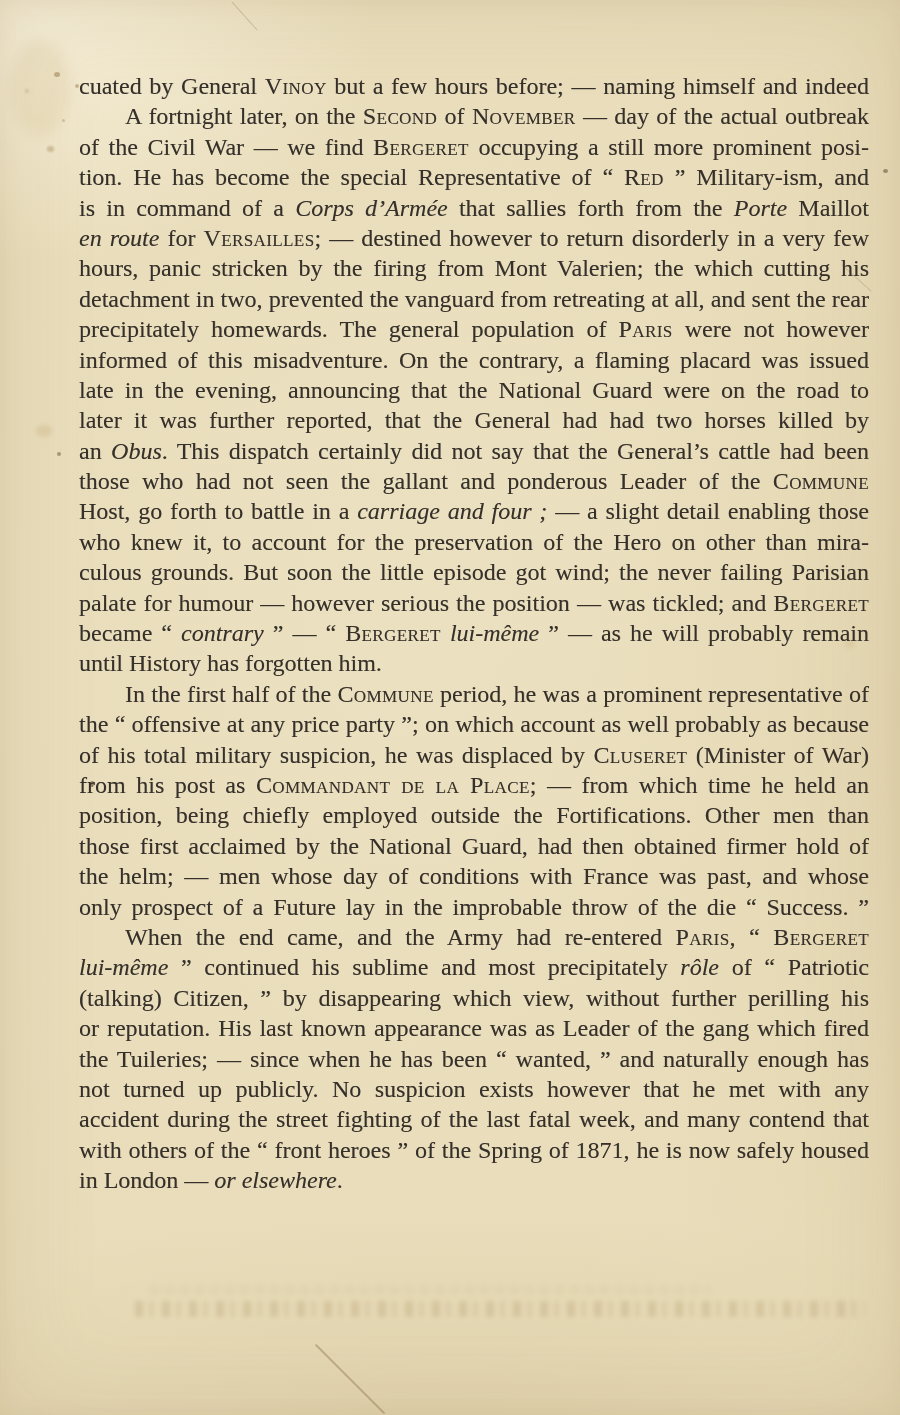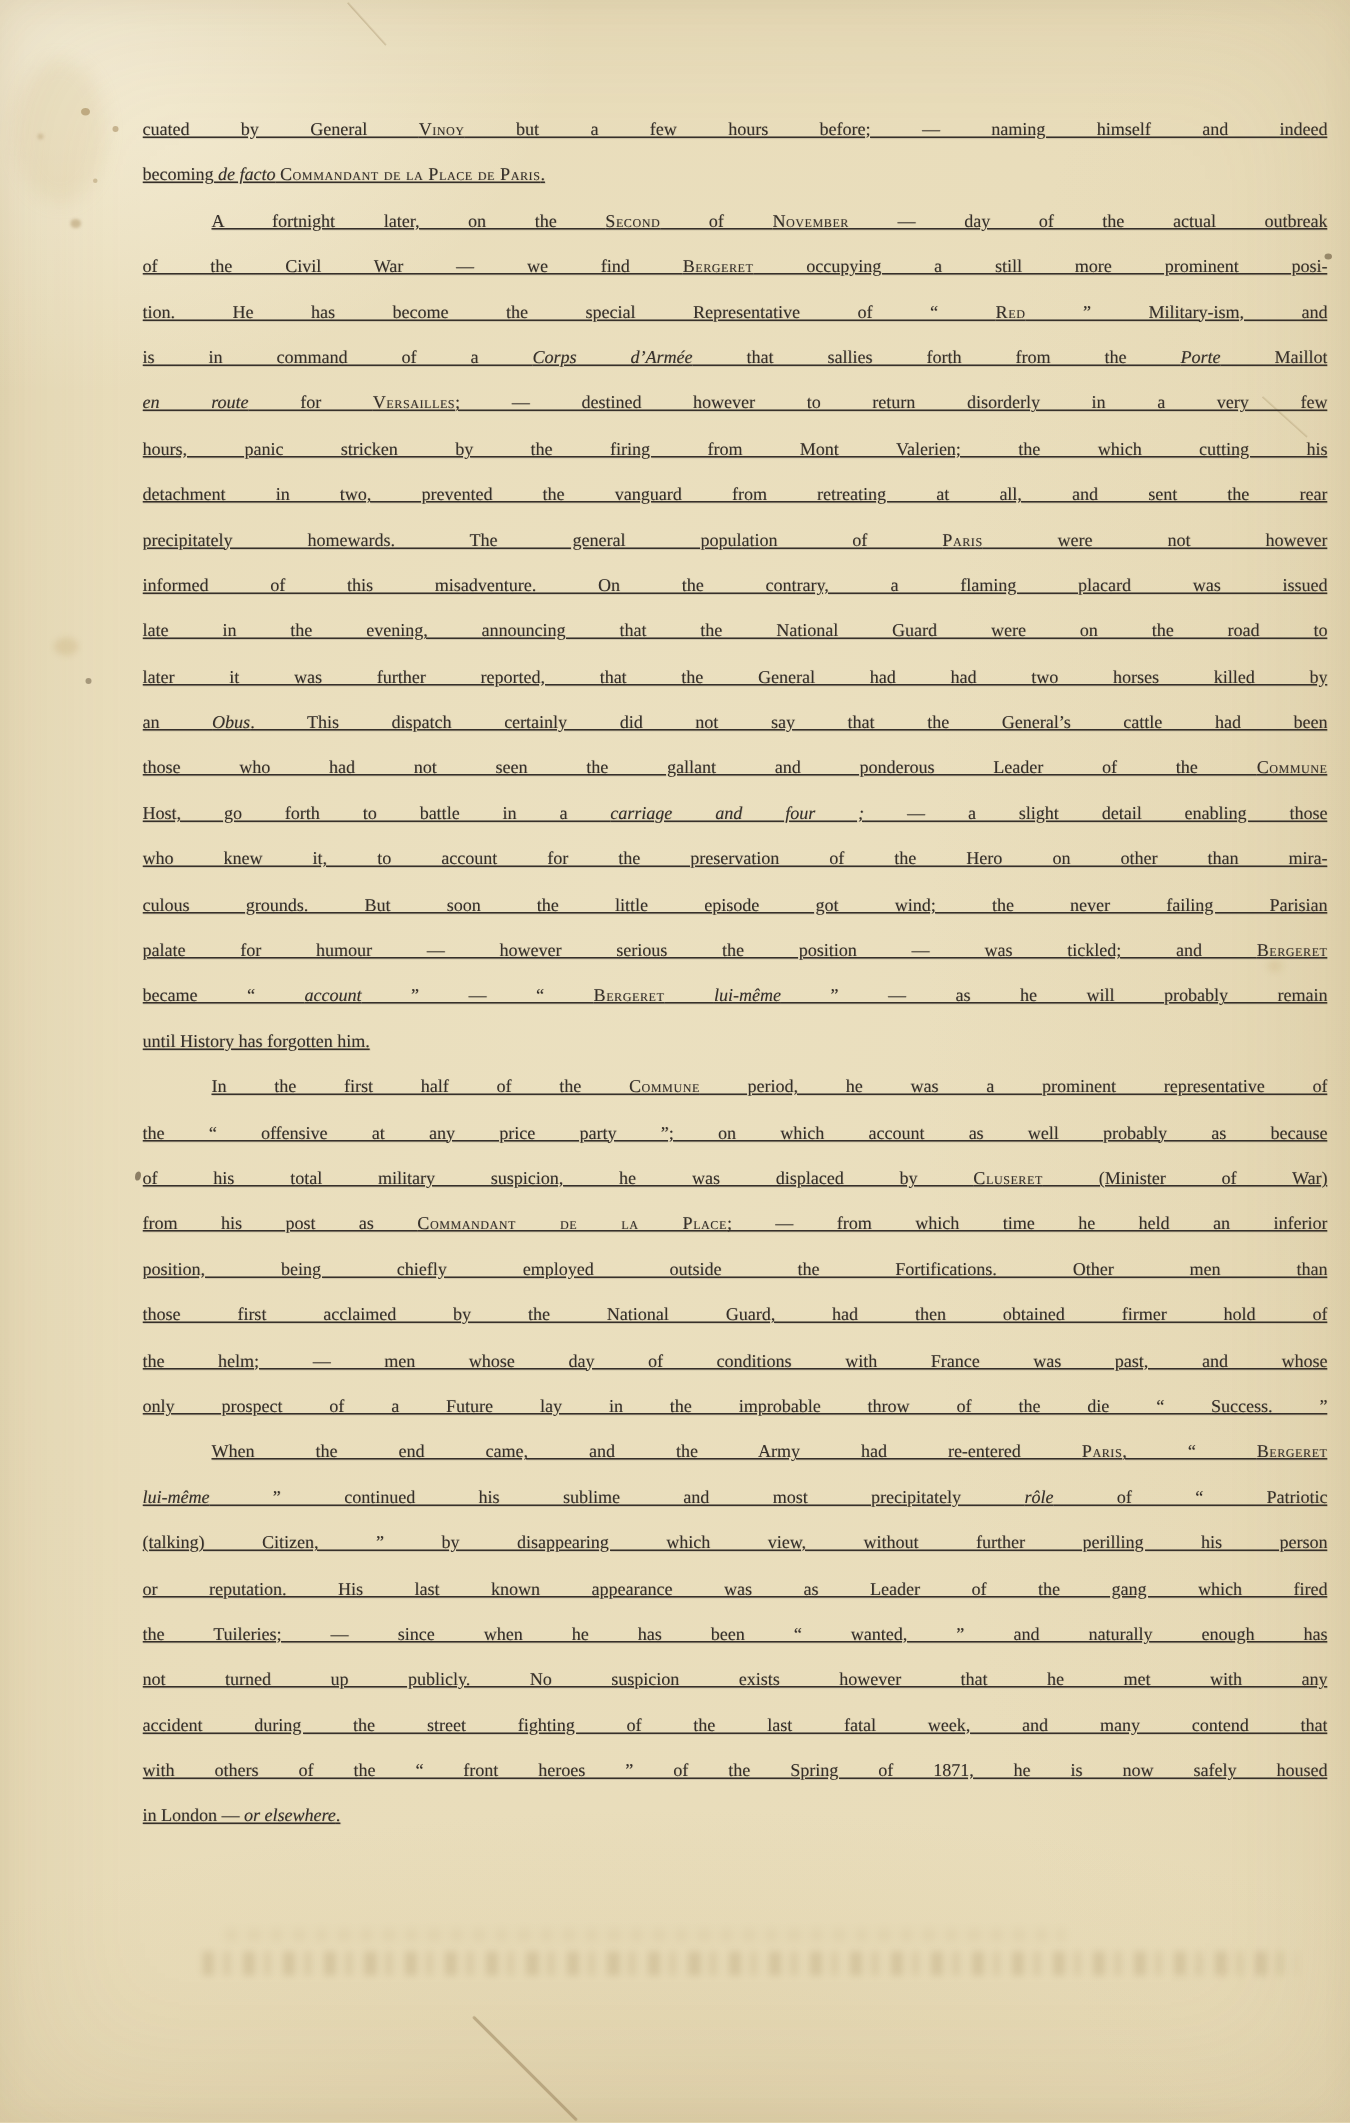--- a/index.html
+++ b/index.html
@@ -17,25 +17,24 @@
       #e7dab6;
   }
   .page::after {
     content: "";
     position: absolute; inset: 0;
     box-shadow: inset 0 0 100px rgba(140,115,70,0.15), inset 0 0 20px rgba(150,125,80,0.08);
     pointer-events: none;
   }
   .textblock {
     position: absolute;
-    left: 95px; top: 71px; width: 790px;
+    left: 79px; top: 71px; width: 790px;
     color: #36302a;
-    font-size: 12px;
+    font-size: 24px;
     text-shadow: 0.3px 0.3px 0.5px rgba(54,48,42,0.35);
-    text-decoration: underline;
   }
   .line {
     height: 30.4px;
     line-height: 30.4px;
     text-align: justify;
     text-align-last: justify;
     overflow: hidden;
     white-space: normal;
   }
   .line.short { text-align-last: left; }
@@ -65,39 +64,38 @@
 
   <div class="scratch" style="left:349px;top:1330px;width:2px;height:98px;background:rgba(125,100,60,0.38);transform:rotate(-45deg);filter:blur(0.4px);border-radius:2px;"></div>
   <div class="scratch" style="left:244px;top:-3px;width:1px;height:38px;background:rgba(140,115,70,0.32);transform:rotate(-42deg);filter:blur(0.4px);"></div>
   <div class="scratch" style="left:856px;top:258px;width:1px;height:40px;background:rgba(150,125,80,0.3);transform:rotate(-48deg);filter:blur(0.5px);"></div>
 
   <div class="ghost" style="left:150px;top:1286px;width:560px;height:8px;background:repeating-linear-gradient(90deg, rgba(156,130,82,0.4) 0 9px, rgba(156,130,82,0) 9px 15px);filter:blur(3px);opacity:0.22;"></div>
   <div class="ghost" style="left:135px;top:1301px;width:730px;height:16px;background:repeating-linear-gradient(90deg, rgba(156,130,82,0.5) 0 8px, rgba(156,130,82,0) 8px 14px, rgba(156,130,82,0.35) 14px 19px, rgba(156,130,82,0) 19px 27px);filter:blur(2.5px);opacity:0.45;"></div>
 
   <div class="textblock">
       <div class="line"><span class="run">cuated by General </span><span class="run sc">Vinoy</span><span class="run"> but a few hours before; — naming himself and indeed</span></div>
-      <div class="line short"><span class="run">becoming </span><span class="run i">de facto</span><span class="run"> </span><span class="run sc">Commandant de la Place de Paris</span><span class="run">.</span></div>
       <div class="line indent"><span class="run">A fortnight later, on the </span><span class="run sc">Second</span><span class="run"> of </span><span class="run sc">November</span><span class="run"> — day of the actual outbreak</span></div>
       <div class="line"><span class="run">of the Civil War — we find </span><span class="run sc">Bergeret</span><span class="run"> occupying a still more prominent posi-</span></div>
       <div class="line"><span class="run">tion. He has become the special Representative of “ </span><span class="run sc">Red</span><span class="run"> ” Military-ism, and</span></div>
       <div class="line"><span class="run">is in command of a </span><span class="run i">Corps d’Armée</span><span class="run"> that sallies forth from the </span><span class="run i">Porte</span><span class="run"> Maillot</span></div>
       <div class="line"><span class="run i">en route</span><span class="run"> for </span><span class="run sc">Versailles</span><span class="run">; — destined however to return disorderly in a very few</span></div>
       <div class="line"><span class="run">hours, panic stricken by the firing from Mont Valerien; the which cutting his</span></div>
       <div class="line"><span class="run">detachment in two, prevented the vanguard from retreating at all, and sent the rear</span></div>
       <div class="line"><span class="run">precipitately homewards. The general population of </span><span class="run sc">Paris</span><span class="run"> were not however</span></div>
       <div class="line"><span class="run">informed of this misadventure. On the contrary, a flaming placard was issued</span></div>
       <div class="line"><span class="run">late in the evening, announcing that the National Guard were on the road to</span></div>
       <div class="line"><span class="run">later it was further reported, that the General had had two horses killed by</span></div>
       <div class="line"><span class="run">an </span><span class="run i">Obus</span><span class="run">. This dispatch certainly did not say that the General’s cattle had been</span></div>
       <div class="line"><span class="run">those who had not seen the gallant and ponderous Leader of the </span><span class="run sc">Commune</span></div>
       <div class="line"><span class="run">Host, go forth to battle in a </span><span class="run i">carriage and four ;</span><span class="run"> — a slight detail enabling those</span></div>
       <div class="line"><span class="run">who knew it, to account for the preservation of the Hero on other than mira-</span></div>
       <div class="line"><span class="run">culous grounds. But soon the little episode got wind; the never failing Parisian</span></div>
       <div class="line"><span class="run">palate for humour — however serious the position — was tickled; and </span><span class="run sc">Bergeret</span></div>
-      <div class="line"><span class="run">became “ </span><span class="run i">account</span><span class="run"> ” — “ </span><span class="run sc">Bergeret</span><span class="run"> </span><span class="run i">lui-même</span><span class="run"> ” — as he will probably remain</span></div>
+      <div class="line"><span class="run">became “ </span><span class="run i">contrary</span><span class="run"> ” — “ </span><span class="run sc">Bergeret</span><span class="run"> </span><span class="run i">lui-même</span><span class="run"> ” — as he will probably remain</span></div>
       <div class="line short"><span class="run">until History has forgotten him.</span></div>
       <div class="line indent"><span class="run">In the first half of the </span><span class="run sc">Commune</span><span class="run"> period, he was a prominent representative of</span></div>
       <div class="line"><span class="run">the “ offensive at any price party ”; on which account as well probably as because</span></div>
       <div class="line"><span class="run">of his total military suspicion, he was displaced by </span><span class="run sc">Cluseret</span><span class="run"> (Minister of War)</span></div>
       <div class="line"><span class="run">from his post as </span><span class="run sc">Commandant de la Place</span><span class="run">; — from which time he held an inferior</span></div>
       <div class="line"><span class="run">position, being chiefly employed outside the Fortifications. Other men than</span></div>
       <div class="line"><span class="run">those first acclaimed by the National Guard, had then obtained firmer hold of</span></div>
       <div class="line"><span class="run">the helm; — men whose day of conditions with France was past, and whose</span></div>
       <div class="line"><span class="run">only prospect of a Future lay in the improbable throw of the die “ Success. ”</span></div>
       <div class="line indent"><span class="run">When the end came, and the Army had re-entered </span><span class="run sc">Paris</span><span class="run">, “ </span><span class="run sc">Bergeret</span></div>

